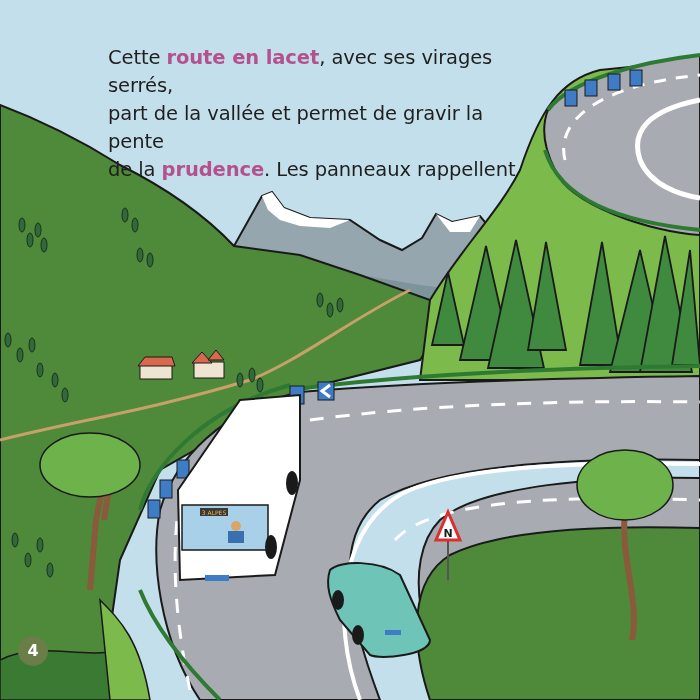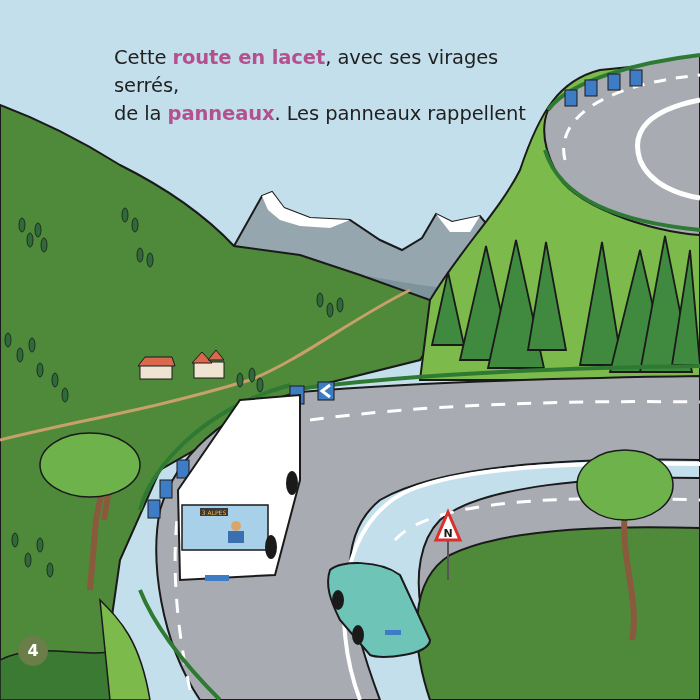--- a/index.html
+++ b/index.html
@@ -1,19 +1,19 @@
 <!DOCTYPE html>
 <html><head>
 <meta charset="utf-8">
 <style>
   html, body { margin:0; padding:0; }
   body { width:700px; height:700px; overflow:hidden; background:#c4dfec; font-family:"DejaVu Sans", sans-serif; }
   .page { position:relative; width:700px; height:700px; overflow:hidden; }
   svg.scene { position:absolute; left:0; top:0; width:700px; height:700px; }
-  .text-block { position:absolute; left:114px; top:44px; width:420px; font-size:19.5px; line-height:28px; color:#1f1f1f; letter-spacing:-0.1px; }
+  .text-block { position:absolute; left:108px; top:44px; width:420px; font-size:19.5px; line-height:28px; color:#1f1f1f; letter-spacing:-0.1px; }
   .hl { color:#b5508f; font-weight:bold; }
   .page-number { position:absolute; left:18px; top:636px; width:30px; height:30px; border-radius:50%; background:#6b7d48; color:#fff; font-weight:bold; font-size:16px; text-align:center; line-height:30px; }
 </style>
 </head>
 <body>
 
 <div class="page">
   <svg class="scene" viewBox="0 0 700 700">
 
     <rect x="0" y="0" width="700" height="700" fill="#c4dfec"></rect>
@@ -148,17 +148,18 @@
       <ellipse cx="338" cy="600" rx="6" ry="10" fill="#1a1a1a"></ellipse>
       <ellipse cx="358" cy="635" rx="6" ry="10" fill="#1a1a1a"></ellipse>
     </g>
 
     <path d="M0,660 C40,640 80,660 120,650 L140,700 L0,700 Z" fill="#3b7a32" stroke="#1a1a1a" stroke-width="1.5"></path>
     <path d="M100,600 C120,620 140,640 150,700 L110,700 Z" fill="#7cba4c" stroke="#1a1a1a" stroke-width="1.5"></path>
   </svg>
 
   <div class="text-block">
     <div><span>Cette </span><span class="hl">route en lacet</span><span>, avec ses virages serrés,</span></div>
-    <div><span>de la </span><span class="hl">panneaux</span><span>. Les panneaux rappellent</span></div>
+    <div>part de la vallée et permet de gravir la pente</div>
+    <div><span>de la </span><span class="hl">prudence</span><span>. Les panneaux rappellent</span></div>
   </div>
 
   <div class="page-number">4</div>
 </div>
 
 </body></html>

